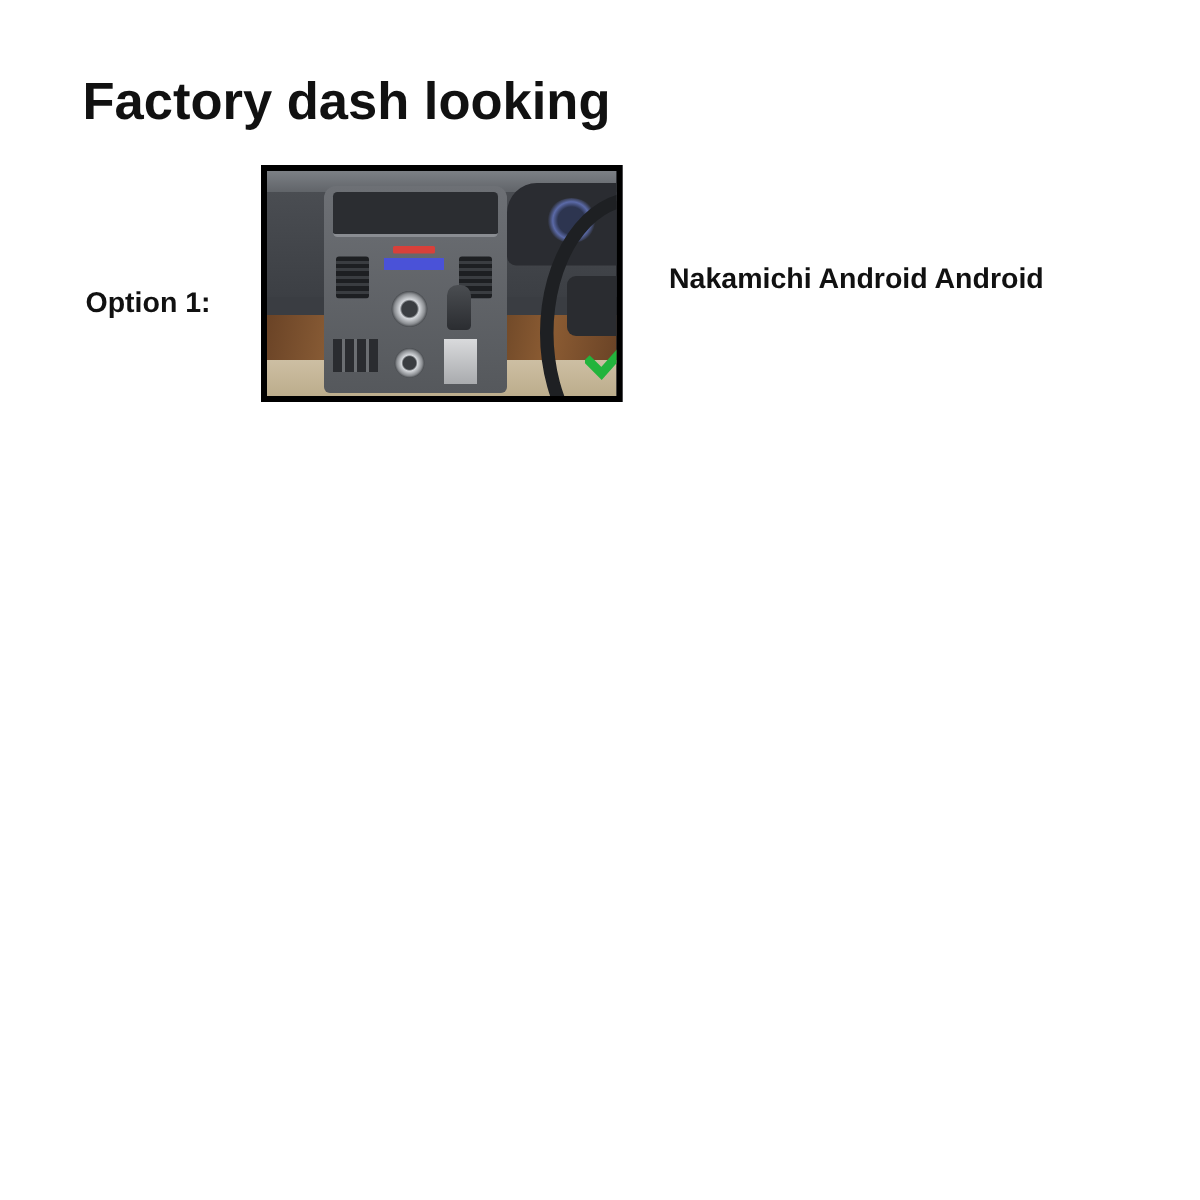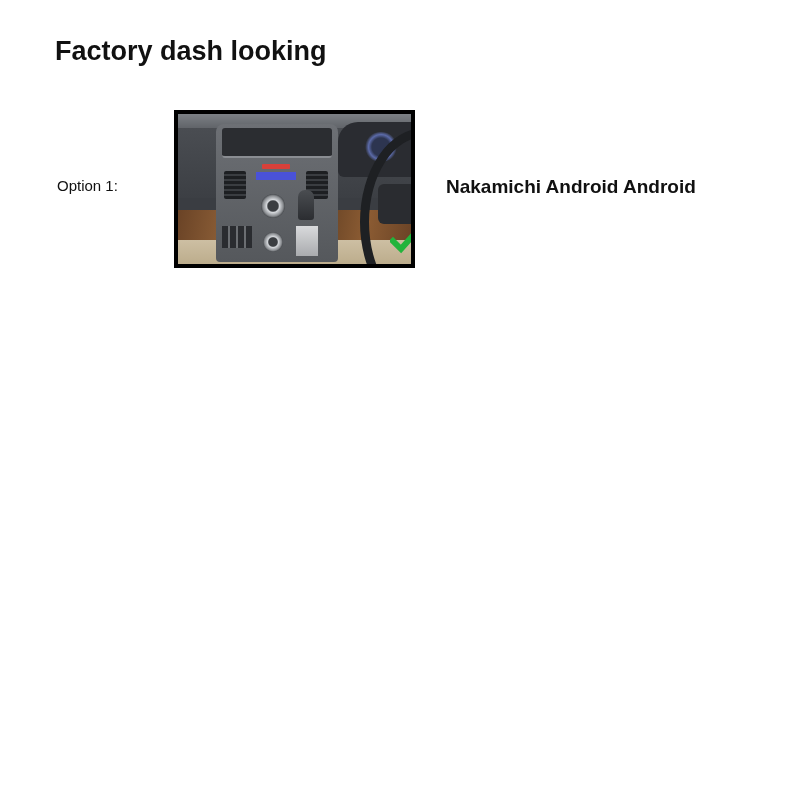--- a/index.html
+++ b/index.html
@@ -3,27 +3,27 @@
   <meta charset="utf-8">
   <style>
     html, body { margin: 0; padding: 0; }
     body {
       width: 800px; height: 800px; background: #ffffff;
       position: relative; overflow: hidden;
       font-family: "Liberation Sans", "DejaVu Sans", sans-serif;
       color: #111111;
     }
     .title {
-      position: absolute; left: 55px; top: 36px;
-      font-size: 27px; font-weight: bold; letter-spacing: 0px;
+      position: absolute; left: 55px; top: 48px;
+      font-size: 35px; font-weight: bold; letter-spacing: 0px;
       white-space: nowrap;
     }
     .option-label {
-      position: absolute; left: 57px; top: 177px;
-      font-size: 15px; font-weight: normal; white-space: nowrap;
+      position: absolute; left: 57px; top: 192px;
+      font-size: 19px; font-weight: bold; white-space: nowrap;
     }
     .system-label {
       position: absolute; left: 446px; top: 176px;
       font-size: 19px; font-weight: bold; white-space: nowrap;
     }
     .photo-frame {
       position: absolute; left: 174px; top: 110px;
       width: 233px; height: 150px;
       border: 4px solid #000000; background: #3a3d42;
       overflow: hidden;

